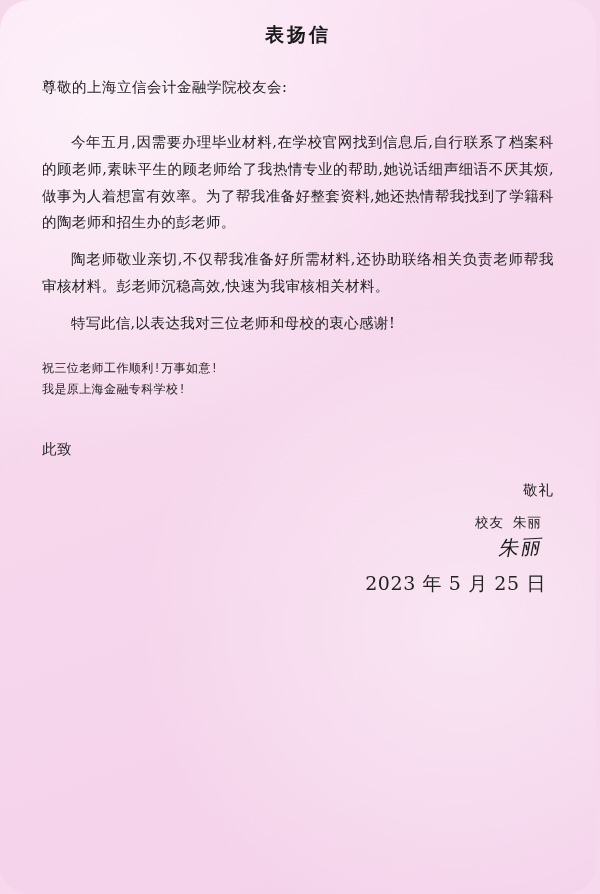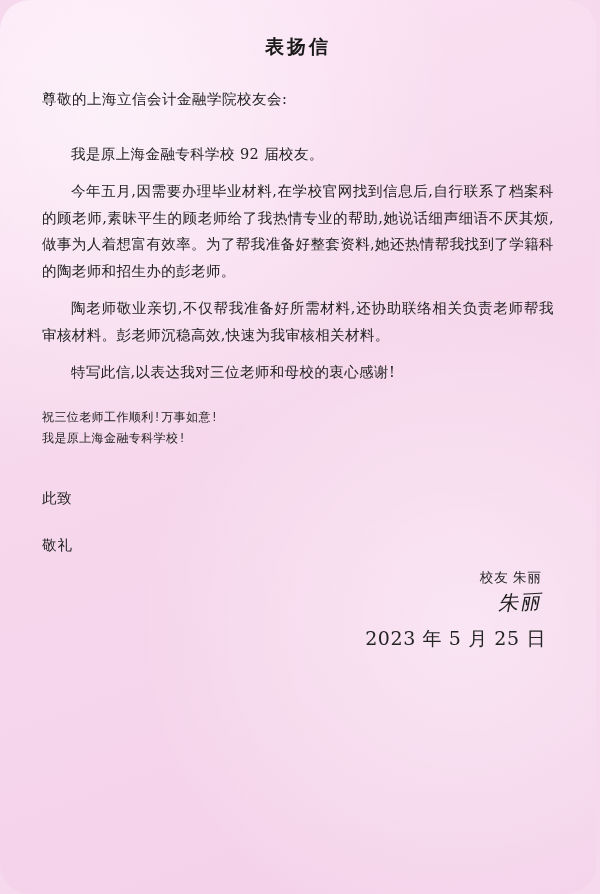--- a/index.html
+++ b/index.html
@@ -15,21 +15,21 @@
   }
   .page {
     position: relative;
     width: 596px;
     height: 894px;
     background:
       radial-gradient(circle at 18% 12%, rgba(255,255,255,0.55) 0%, rgba(255,255,255,0) 38%),
       radial-gradient(circle at 78% 70%, rgba(255,255,255,0.40) 0%, rgba(255,255,255,0) 42%),
       linear-gradient(160deg, #fbe3f4 0%, #f6d7ec 45%, #f4d2ea 100%);
     box-sizing: border-box;
-    padding: 16px 42px;
+    padding: 4px 42px;
     border-radius: 30px;
   }
   .title {
     text-align: center;
     font-family: "DejaVu Serif", serif;
     font-weight: bold;
     font-size: 19px;
     letter-spacing: 3px;
     color: #1a1a1a;
     padding-top: 18px;
@@ -66,31 +66,31 @@
     font-family: "DejaVu Serif", serif;
     font-size: 14.5px;
     color: #232323;
     margin-top: 38px;
     letter-spacing: 0.4px;
   }
   .salute {
     font-family: "DejaVu Serif", serif;
     font-size: 14.5px;
     color: #232323;
-    text-align: left;
-    margin-top: 28px;
+    text-align: right;
+    margin-top: 22px;
     letter-spacing: 1px;
   }
   .signature-block {
     margin-top: 14px;
     text-align: right;
     padding-right: 12px;
   }
   .sign-line {
-    font-family: Liberation Serif, serif;
+    font-family: Liberation Mono, monospace;
     font-size: 13.5px;
     color: #232323;
     letter-spacing: 1px;
   }
   .handwriting {
     font-family: "DejaVu Serif", serif;
     font-size: 20px;
     color: #1b1b1b;
     font-style: italic;
     letter-spacing: 2px;
@@ -110,21 +110,20 @@
 </style>
 </head>
 <body>
 
 <div class="page">
 
   <div class="title">表扬信</div>
 
   <div class="salutation">尊敬的上海立信会计金融学院校友会:</div>
 
-  <p class="para">我是原上海金融专科学校 92 届校友。</p>
   <p class="para">今年五月,因需要办理毕业材料,在学校官网找到信息后,自行联系了档案科的顾老师,素昧平生的顾老师给了我热情专业的帮助,她说话细声细语不厌其烦,做事为人着想富有效率。为了帮我准备好整套资料,她还热情帮我找到了学籍科的陶老师和招生办的彭老师。</p>
   <p class="para">陶老师敬业亲切,不仅帮我准备好所需材料,还协助联络相关负责老师帮我审核材料。彭老师沉稳高效,快速为我审核相关材料。</p>
   <p class="para">特写此信,以表达我对三位老师和母校的衷心感谢!</p>
 
   <div class="wishes">
     <div class="wish-line">祝三位老师工作顺利!万事如意!</div>
     <div class="wish-line">我是原上海金融专科学校!</div>
   </div>
 
   <div class="closing">此致</div>

